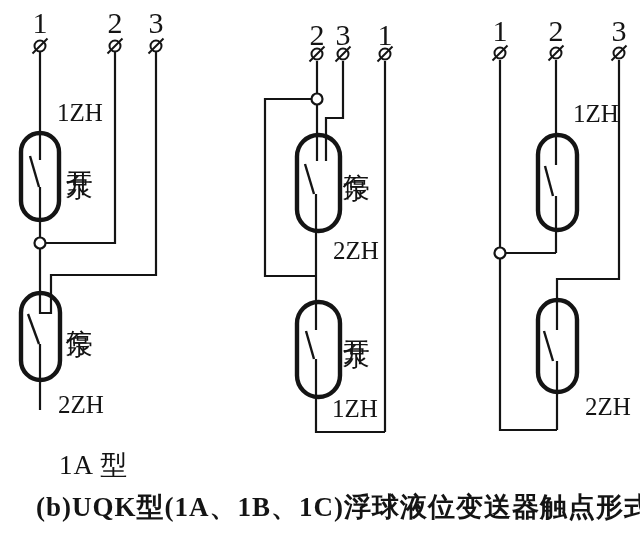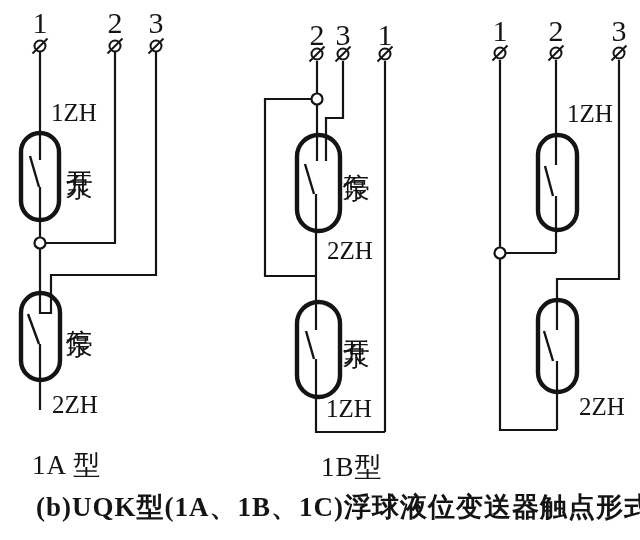--- a/index.html
+++ b/index.html
@@ -11,21 +11,21 @@
     color:#141414;
     overflow:hidden;
   }
   #linework{position:absolute;left:0;top:0;}
   .txt{position:absolute;white-space:nowrap;color:#141414;}
   .terminal-num{
     font-size:30px;
     transform:translateX(-50%);
     line-height:1;
   }
-  .switch-name{font-size:25px;line-height:1;}
+  .switch-name{font-size:25px;line-height:1;margin-left:6px;}
   .action-label{
     font-size:27px;
     line-height:1.08;
     writing-mode:vertical-rl;
     text-orientation:upright;
     letter-spacing:3px;
   }
   .type-label{font-size:27px;line-height:1;letter-spacing:1px;}
   .caption{
     font-size:27px;line-height:1.15;font-weight:600;letter-spacing:1px;
@@ -114,30 +114,29 @@
     </g>
   </svg>
 
   <div class="txt terminal-num" style="left:40px;top:8px">1</div>
   <div class="txt terminal-num" style="left:115px;top:8px">2</div>
   <div class="txt terminal-num" style="left:156px;top:8px">3</div>
   <div class="txt switch-name" style="left:51px;top:100px">1ZH</div>
   <div class="txt action-label" style="left:64px;top:150px">开泵</div>
   <div class="txt action-label" style="left:64px;top:308px">停泵</div>
   <div class="txt switch-name" style="left:52px;top:392px">2ZH</div>
-  <div class="txt type-label" style="left:32px;top:452px">1A 型</div>
+  <div class="txt type-label" style="left:59px;top:452px">1A 型</div>
 
   <div class="txt terminal-num" style="left:317px;top:20px">2</div>
   <div class="txt terminal-num" style="left:343px;top:20px">3</div>
   <div class="txt terminal-num" style="left:385px;top:20px">1</div>
   <div class="txt action-label" style="left:341px;top:152px">停泵</div>
   <div class="txt switch-name" style="left:327px;top:238px">2ZH</div>
   <div class="txt action-label" style="left:341px;top:319px">开泵</div>
   <div class="txt switch-name" style="left:326px;top:396px">1ZH</div>
-  <div class="txt type-label" style="left:321px;top:454px">1B型</div>
 
   <div class="txt terminal-num" style="left:500px;top:16px">1</div>
   <div class="txt terminal-num" style="left:556px;top:16px">2</div>
   <div class="txt terminal-num" style="left:619px;top:16px">3</div>
   <div class="txt switch-name" style="left:567px;top:101px">1ZH</div>
   <div class="txt switch-name" style="left:579px;top:394px">2ZH</div>
 
   <div class="txt caption" style="left:36px;top:492px">(b)UQK型(1A、1B、1C)浮球液位变送器触点形式</div>
 
 </div>

